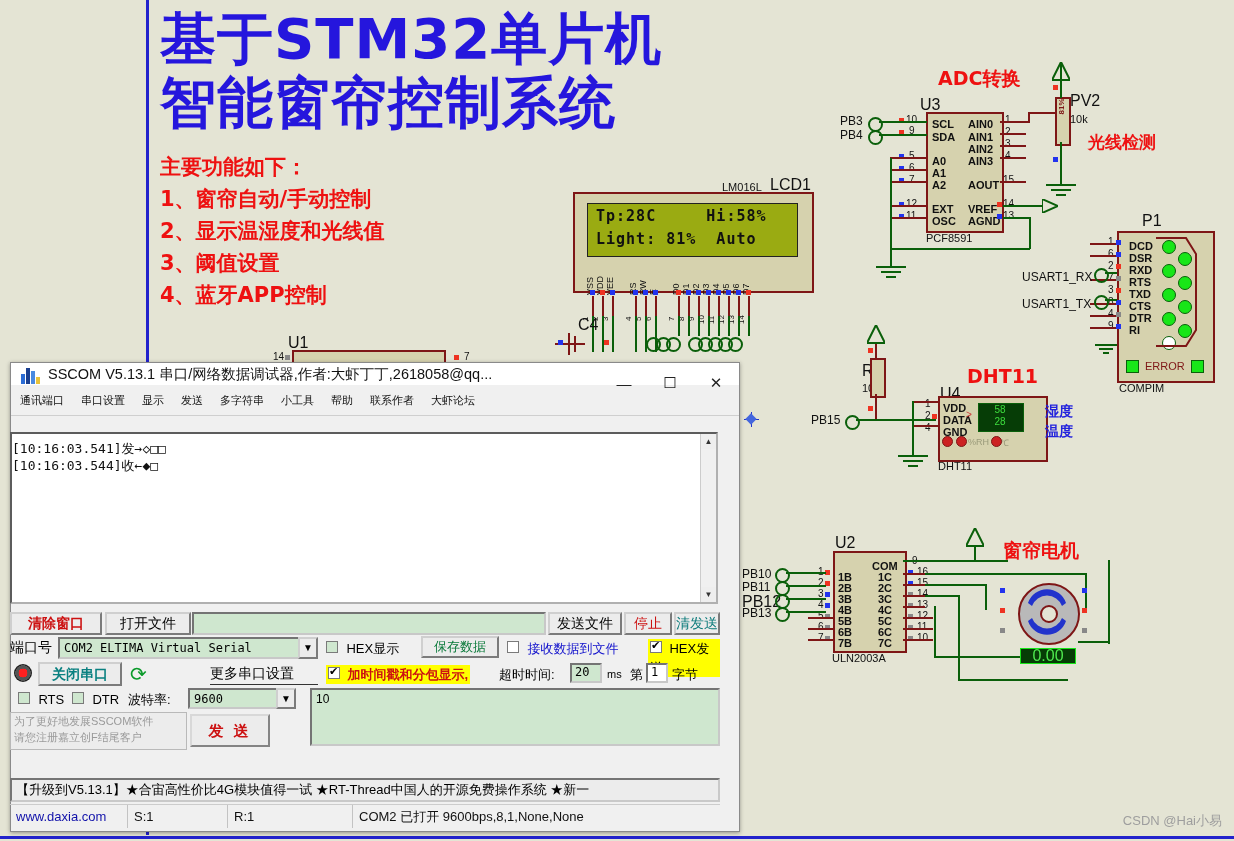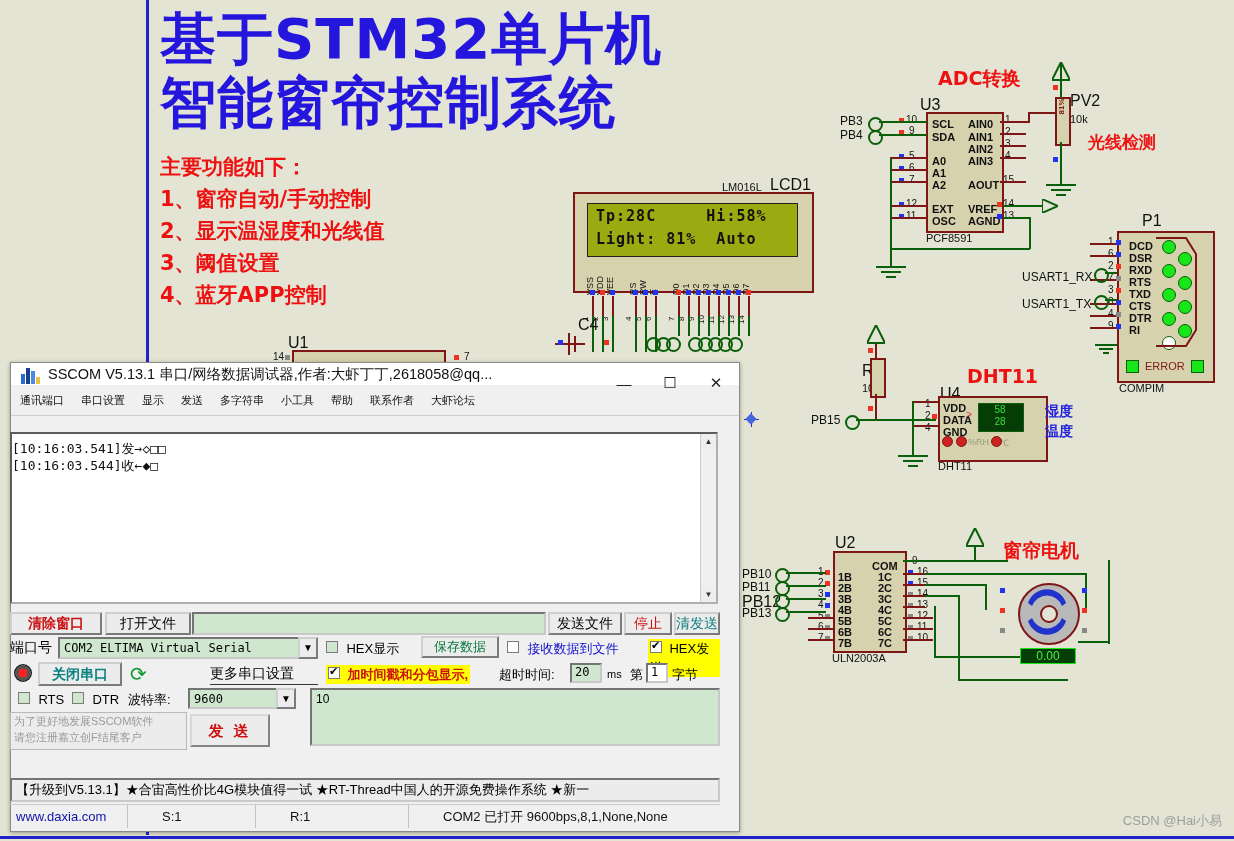--- a/index.html
+++ b/index.html
@@ -58,21 +58,21 @@
   .lcd-line{position:absolute;left:596px;font-family:"DejaVu Sans Mono","Liberation Mono",monospace;font-size:15px;color:#111;letter-spacing:1px;white-space:pre;font-weight:bold;}
 
   
   .db9-body{position:absolute;left:1117px;top:231px;width:94px;height:148px;background:#d6d2ae;border:2px solid #7e1616;}
   .db9-led{position:absolute;width:12px;height:12px;border-radius:50%;background:#18e618;border:1px solid #0a5f0a;}
   .db9-led-off{background:#fff;}
 
   
   .motor{position:absolute;left:1018px;top:583px;width:58px;height:58px;border-radius:50%;background:#b9b9b9;border:2px solid #7e1616;}
   .motor-hole{position:absolute;left:1040px;top:605px;width:14px;height:14px;border-radius:50%;background:#e4e4d4;border:2px solid #7e1616;}
-  .motor-val{position:absolute;left:1020px;top:648px;width:54px;height:14px;background:#063d06;border:1px solid #18e618;color:#4ee84e;font-size:12px;text-align:center;font-family:"Liberation Sans",sans-serif;line-height:14px;}
+  .motor-val{position:absolute;left:1020px;top:648px;width:54px;height:14px;background:#063d06;border:1px solid #18e618;color:#4ee84e;font-size:16px;text-align:center;font-family:"Liberation Sans",sans-serif;line-height:14px;}
 
   
   .dht-disp{position:absolute;left:978px;top:403px;width:44px;height:27px;background:#063d06;border:1px solid #0a5f0a;}
   .dht-num{position:absolute;width:44px;text-align:center;color:#3ddc3d;font-size:10px;font-family:"Liberation Sans",sans-serif;}
 
   
   .pot{position:absolute;left:1055px;top:97px;width:12px;height:45px;background:#d6d2ae;border:2px solid #7e1616;}
   .pot-val{position:absolute;left:1054px;top:103px;width:14px;font-size:8px;color:#7e1616;transform:rotate(-90deg);transform-origin:center;font-weight:bold;}
 
   
@@ -101,21 +101,21 @@
 
   .panel{position:absolute;left:10px;top:608px;width:710px;height:140px;}
   .btn3d{border:2px outset #cfcfcf;background:#ececec;font-size:14px;text-align:center;box-sizing:border-box;}
   .fld{border:2px inset #c8c8c8;background:#cfe7cf;box-sizing:border-box;font-family:"DejaVu Sans Mono","Liberation Mono",monospace;font-size:12px;}
   .cb{width:12px;height:12px;border:1px solid #7a7a7a;background:#cfe7cf;display:inline-block;box-sizing:border-box;position:relative;}
   .cb.on:after{content:"✔";position:absolute;left:0px;top:-3px;font-size:11px;color:#000;}
   .cb.white{background:#fff;}
 
   .ticker{position:absolute;left:10px;top:778px;width:710px;height:24px;border:2px inset #c9c9c9;background:#ececec;box-sizing:border-box;display:flex;align-items:center;overflow:hidden;}
   .ticker span{font-size:13px;white-space:nowrap;padding-left:4px;}
-  .statusbar{position:absolute;left:10px;top:804px;width:710px;height:23px;border-top:1px solid #ccc;display:flex;align-items:center;gap:28px;}
+  .statusbar{position:absolute;left:10px;top:804px;width:710px;height:23px;border-top:1px solid #ccc;display:flex;align-items:center;}
   .sb-cell{font-size:13px;color:#111;border-right:1px solid #c3c3c3;height:23px;display:flex;align-items:center;padding-left:6px;box-sizing:border-box;}
 
   .csdn{position:absolute;right:12px;top:812px;font-size:13px;color:#9e9e9e;font-family:"Liberation Sans",sans-serif;}
   .crosshair{position:absolute;left:744px;top:412px;width:15px;height:15px;}
   .crosshair:before,.crosshair:after{content:"";position:absolute;background:#2233cc;}
   .crosshair:before{left:7px;top:0;width:1px;height:15px;}
   .crosshair:after{left:0;top:7px;width:15px;height:1px;}
   .diamond{position:absolute;left:747px;top:415px;width:8px;height:8px;background:#4466dd;transform:rotate(45deg);}
 </style>
 </head>

